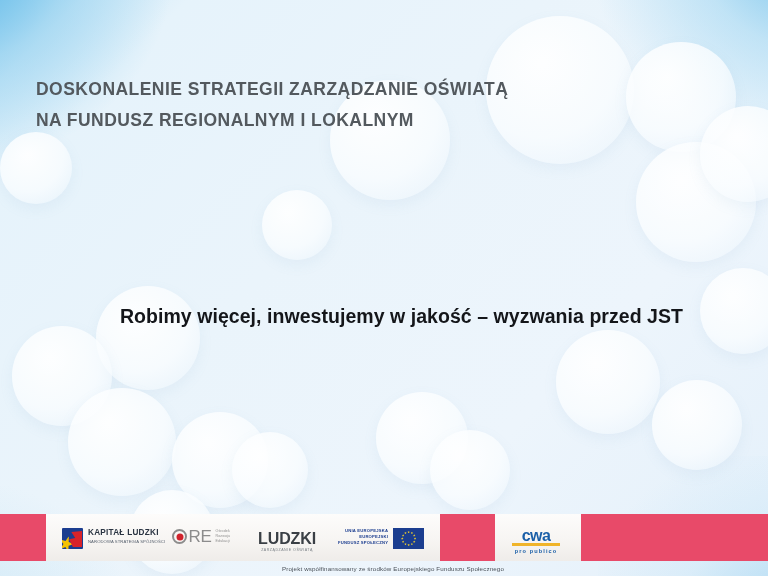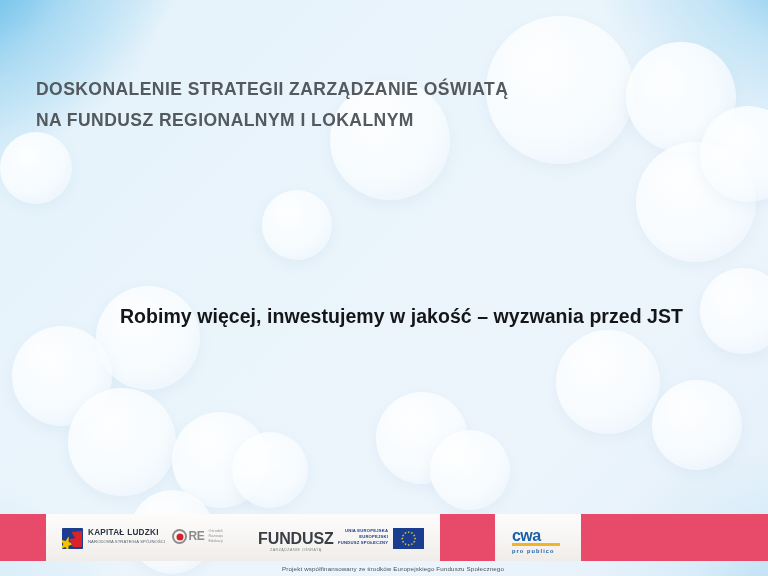--- a/index.html
+++ b/index.html
@@ -154,21 +154,21 @@
     border:2.2px solid #8c8c8c; border-radius:50%;
     margin-right:1.5px;
   }
   #ore-o::after {
     content:""; position:absolute;
     left:50%; top:50%; transform:translate(-50%,-50%);
     width:7px; height:7px; border-radius:50%;
     background:#d0232c;
   }
   #ore-re {
-    color:#8c8c8c; font-size:12px; font-weight:700; letter-spacing:-.3px; line-height:15px;
+    color:#8c8c8c; font-size:17px; font-weight:400; letter-spacing:-.3px; line-height:15px;
   }
   #ore-words {
     display:flex; flex-direction:column; justify-content:center;
     margin-left:4px;
   }
   #ore-words span {
     color:#8e8e8e; font-size:3.6px; font-weight:400; line-height:5.2px; letter-spacing:.1px;
   }
 
   
@@ -193,21 +193,21 @@
     position:relative;
     width:31px; height:21px;
     background:#1b3d8f;
   }
   .ue-star {
     position:absolute; width:2.6px; height:2.6px; background:#f5d32a;
     clip-path:polygon(50% 0,61% 36%,100% 38%,68% 60%,79% 100%,50% 74%,21% 100%,32% 60%,0 38%,39% 36%);
   }
 
   
-  #logo-cwa { left:512px; top:14px; flex-direction:column; align-items:flex-start; }
+  #logo-cwa { left:512px; top:14px; flex-direction:column; align-items:center; }
   #cwa-name {
     position:relative;
     color:#1b5fa8; font-size:16px; font-weight:700; letter-spacing:-.6px; line-height:16px;
   }
   #cwa-underline {
     width:48px; height:2.6px; background:#f0b429; margin-top:-1px;
   }
   #cwa-sub {
     color:#1b5fa8; font-size:5.6px; font-weight:700; letter-spacing:1.1px; line-height:8px; margin-top:1px;
   }
@@ -283,21 +283,21 @@
         <div id="ore-o"></div>
         <div id="ore-re">RE</div>
         <div id="ore-words">
           <span>Ośrodek</span>
           <span>Rozwoju</span>
           <span>Edukacji</span>
         </div>
       </div>
 
       <div class="logo" id="logo-vulcan">
-        <div id="vulcan-name">FUNDUSZ</div>
+        <div id="vulcan-name">LUDZKI</div>
         <div id="vulcan-sub">ZARZĄDZANIE OŚWIATĄ</div>
       </div>
 
       <div class="logo" id="logo-ue">
         <div id="ue-text">
           <span>UNIA EUROPEJSKA</span>
           <span>EUROPEJSKI</span>
           <span>FUNDUSZ SPOŁECZNY</span>
         </div>
         <div id="ue-flag">

